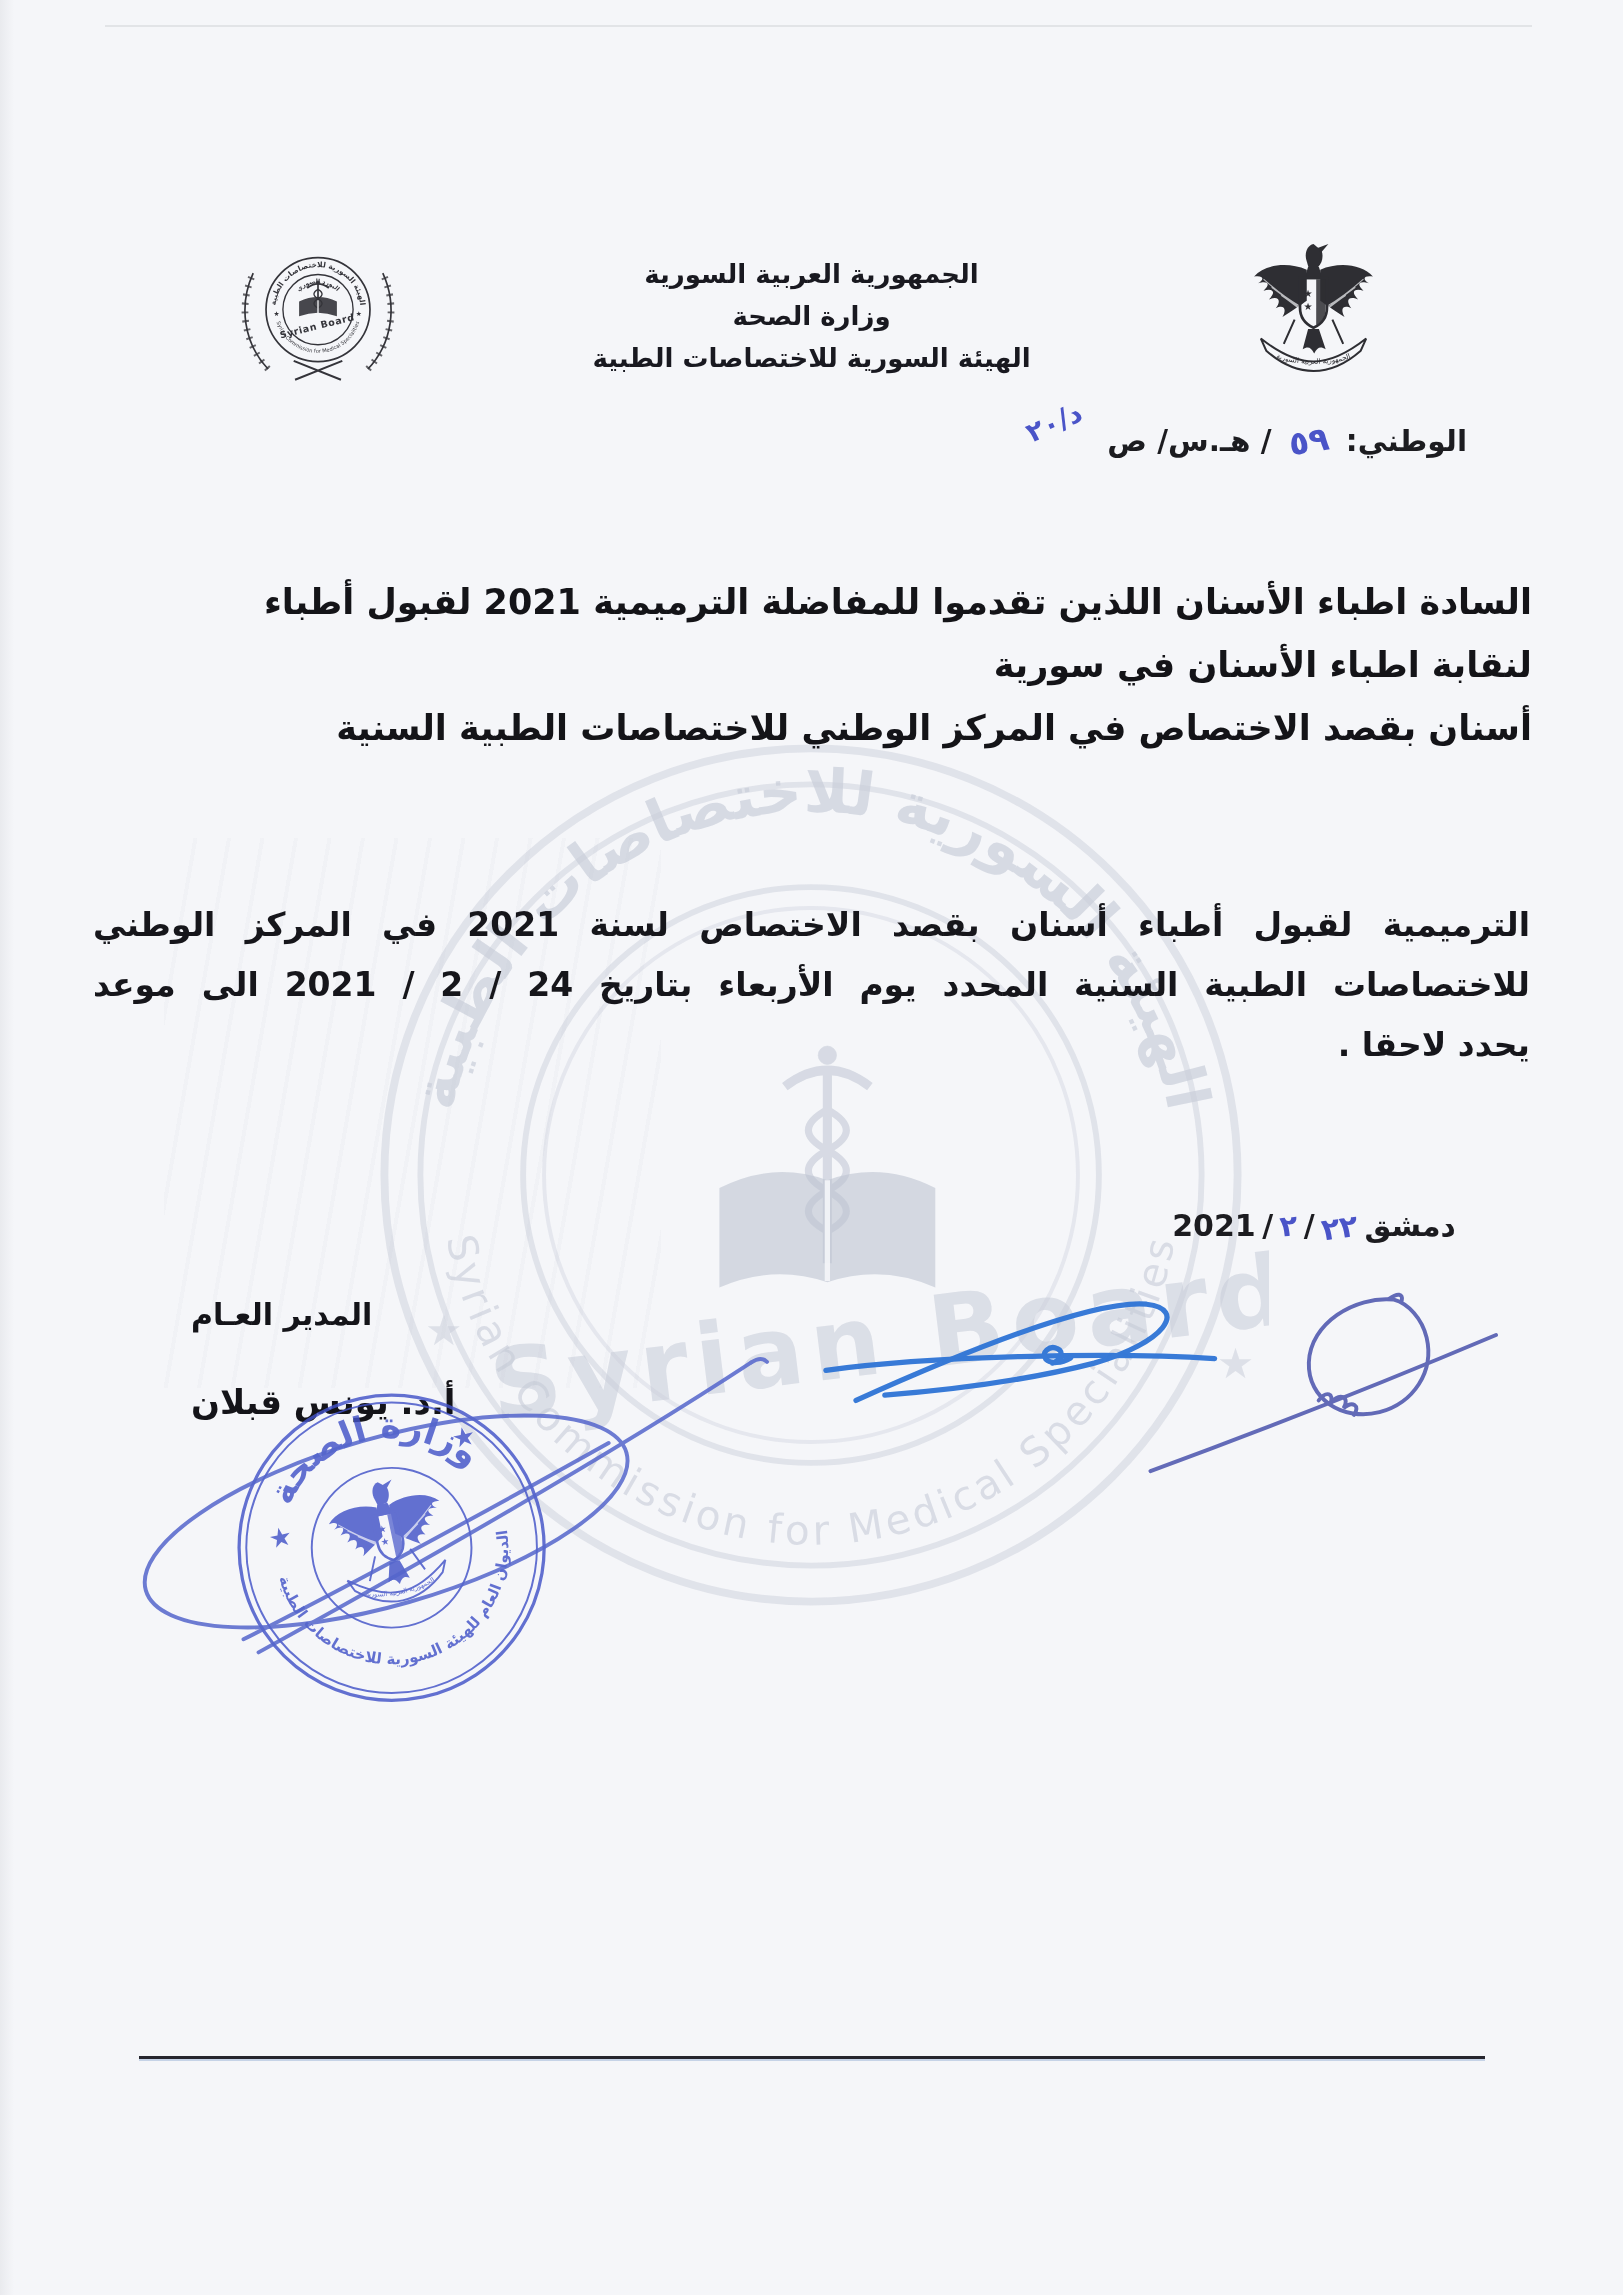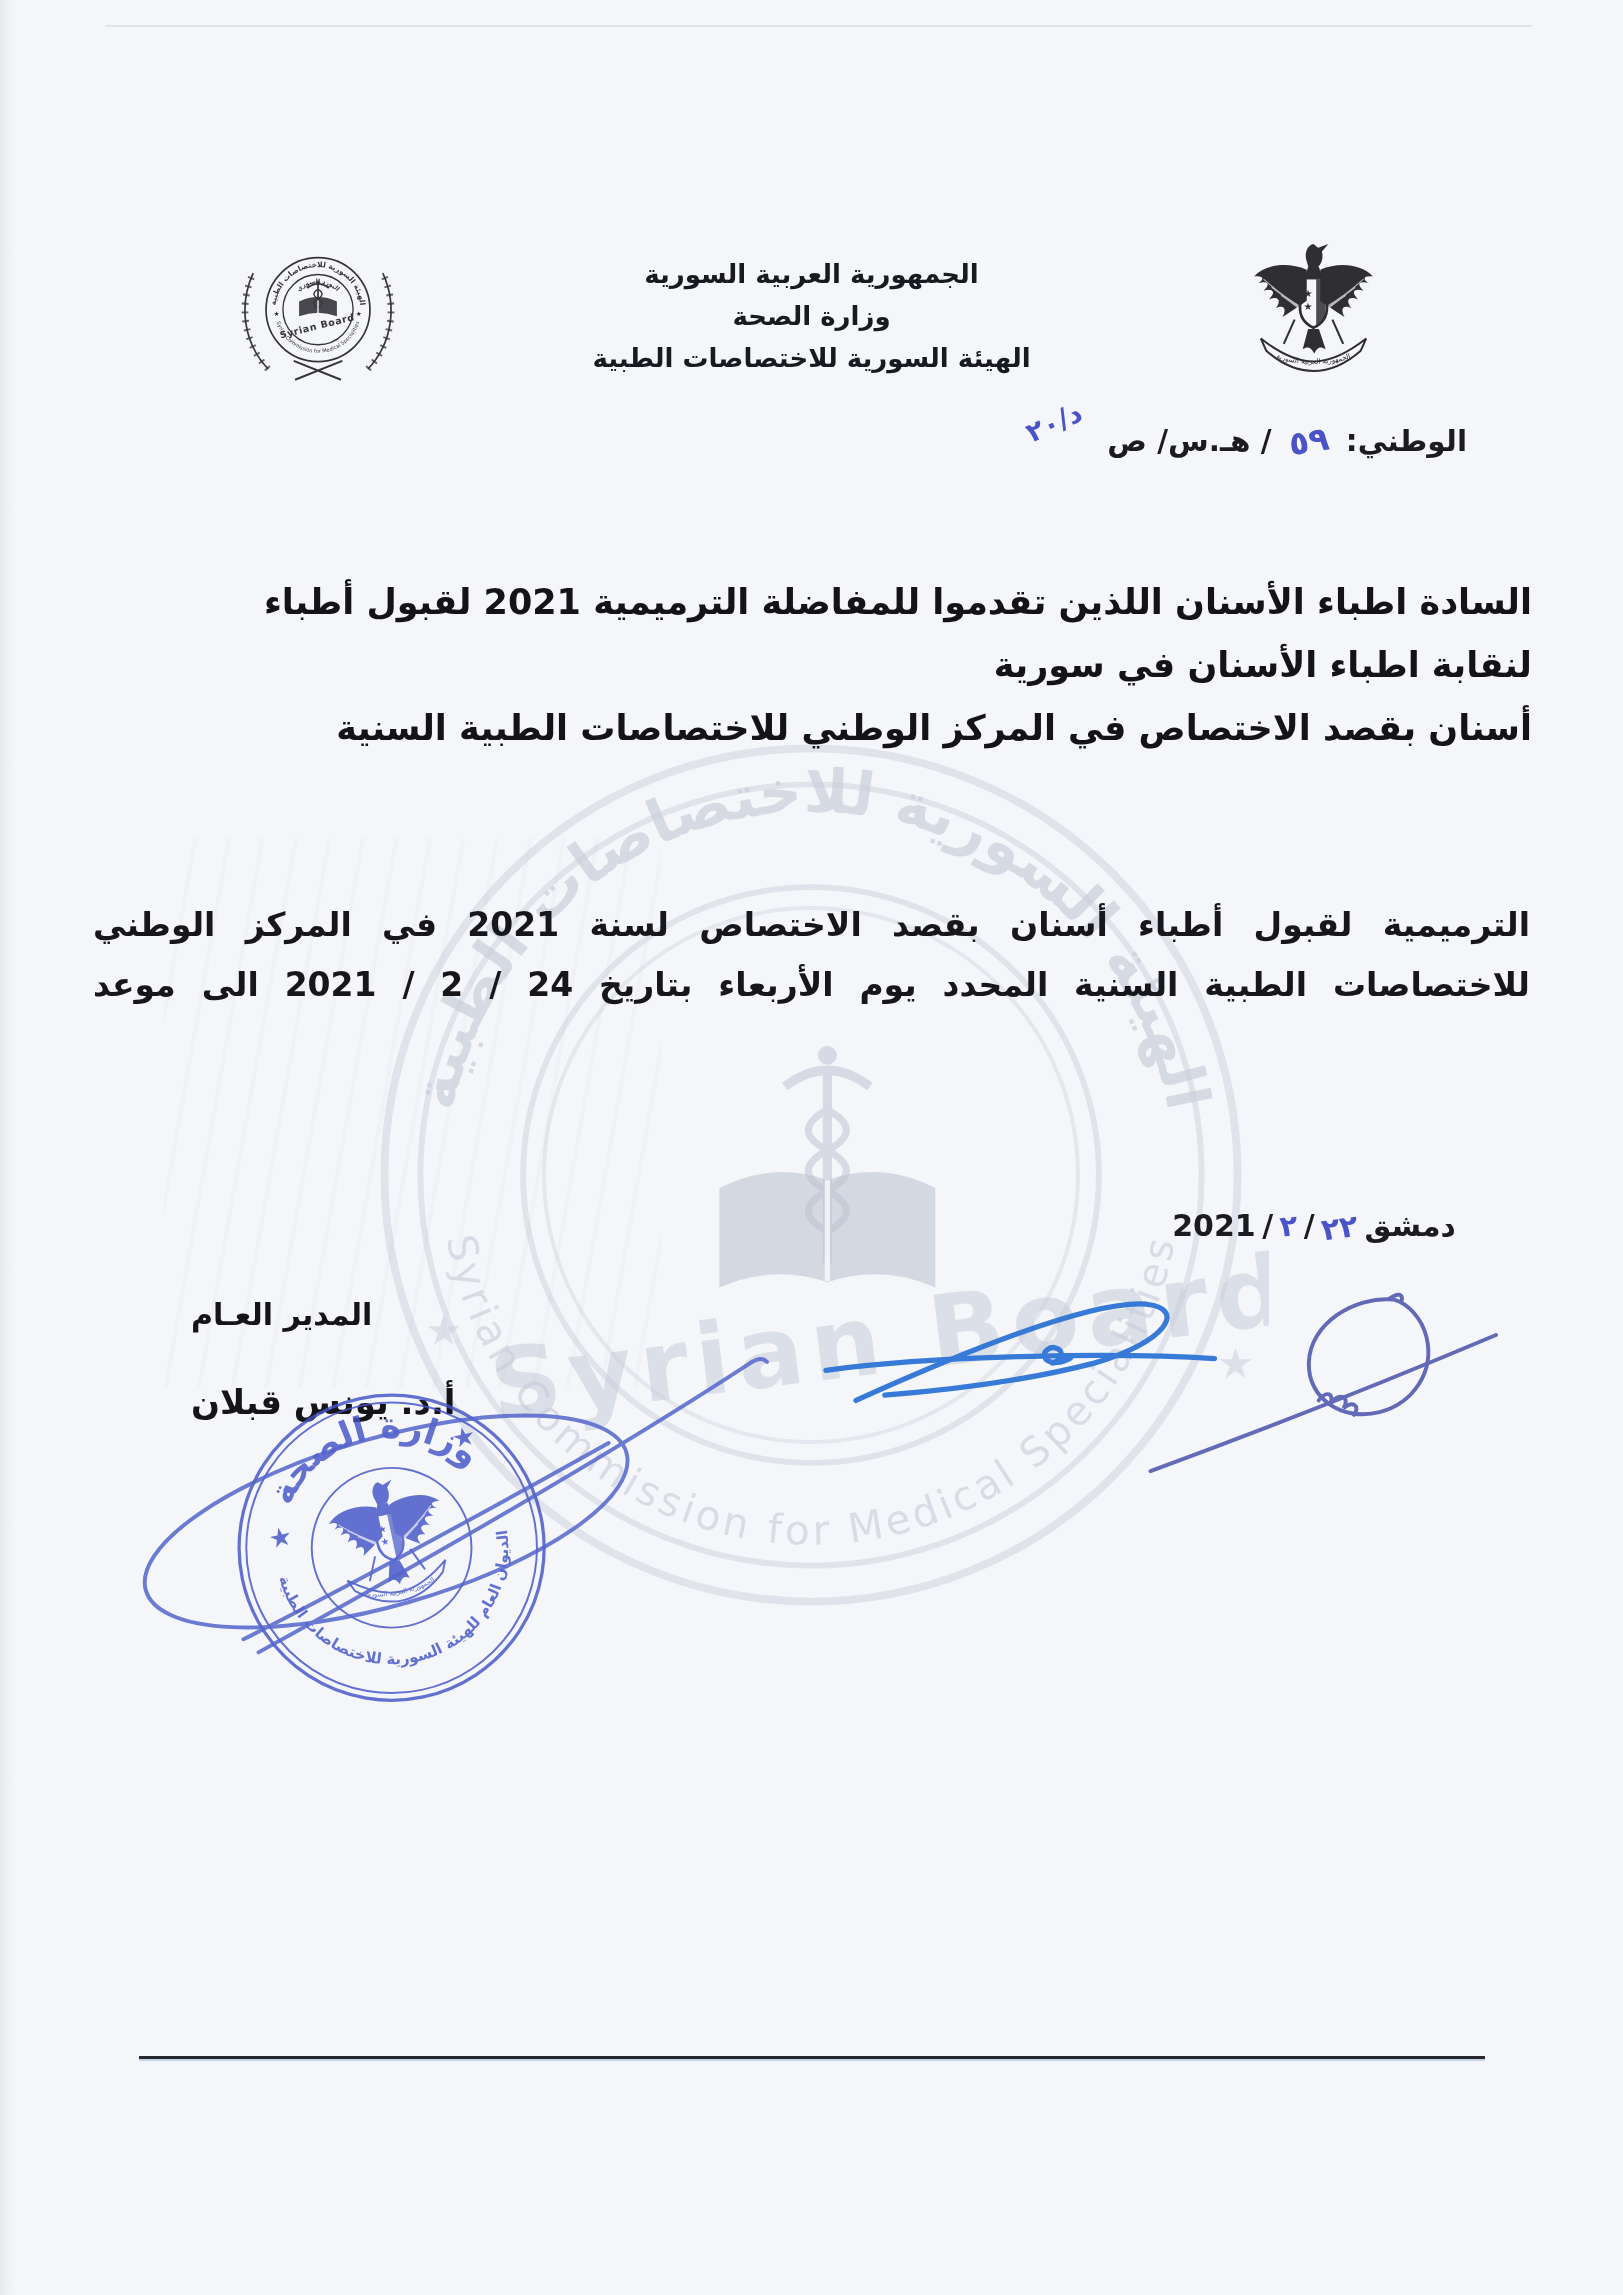--- a/index.html
+++ b/index.html
@@ -197,20 +197,21 @@
 
   <div class="abs title-block">
     <div>السادة اطباء الأسنان اللذين تقدموا للمفاضلة الترميمية 2021 لقبول أطباء</div>
     <div>لنقابة اطباء الأسنان في سورية</div>
     <div>أسنان بقصد الاختصاص في المركز الوطني للاختصاصات الطبية السنية</div>
   </div>
 
   <div class="abs body-block">
     <div class="body-line">الترميمية لقبول أطباء أسنان بقصد الاختصاص لسنة 2021 في المركز الوطني</div>
     <div class="body-line">للاختصاصات الطبية السنية المحدد يوم الأربعاء بتاريخ  24 / 2 / 2021 الى موعد</div>
+    <div class="body-line last">يحدد لاحقا .</div>
   </div>
 
   <div class="abs date-line">
     <span>دمشق</span>
     <span class="hand date-day">٢٢</span>
     <span>/</span>
     <span class="hand date-month">٢</span>
     <span>/</span>
     <span>2021</span>
   </div>

